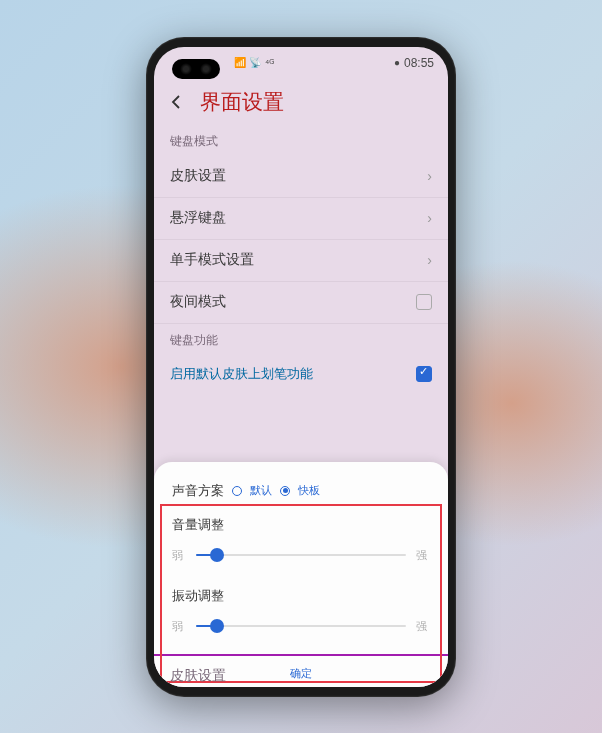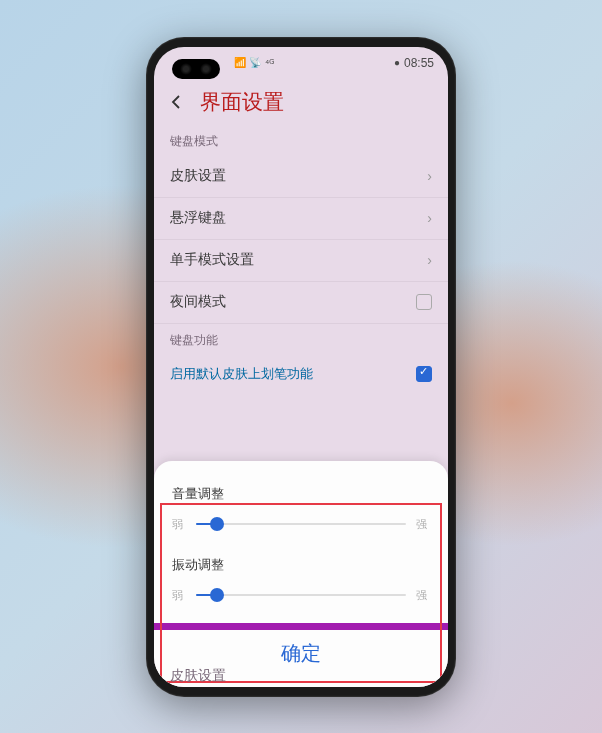--- a/index.html
+++ b/index.html
@@ -235,24 +235,24 @@
       position: absolute;
       width: 14px;
       height: 14px;
       background: #2968d4;
       border-radius: 50%;
       top: -6px;
       transform: translateX(-50%);
     }
     .dialog-confirm {
       text-align: center;
-      padding: 10px 0 16px;
+      padding: 10px 0 2px;
       color: #2968d4;
-      font-size: 20px;
-      border-top: 7px solid #a21caf;
+      font-size: 11px;
+      border-top: 2px solid #a21caf;
       margin-top: 6px;
     }
     .bottom-hint {
       position: absolute;
       bottom: 2px;
       left: 16px;
       font-size: 14px;
       color: #7a6a7a;
       margin-top: 44px;
     }
@@ -316,20 +316,29 @@
       <div class="partial-item">
         <span>启用默认皮肤上划笔功能</span>
         <span class="checkbox checked"></span>
       </div>
     </div>
 
     <div class="dialog">
 
       <div class="highlight-box" style="top:42px; left:6px; right:6px; bottom:4px;"></div>
 
+      <div class="sound-scheme">
+        <span class="scheme-label">声音方案</span>
+        <div class="radio-group">
+          <span class="radio"></span>
+          <span class="radio-label">默认</span>
+          <span class="radio selected"></span>
+          <span class="radio-label">快板</span>
+        </div>
+      </div>
 
       <div class="slider-section">
         <div class="slider-title">音量调整</div>
         <div class="slider-row">
           <span class="slider-label">弱</span>
           <div class="slider-track">
             <div class="slider-fill" style="width:10%"></div>
             <div class="slider-thumb" style="left:10%"></div>
           </div>
           <span class="slider-label">强</span>

